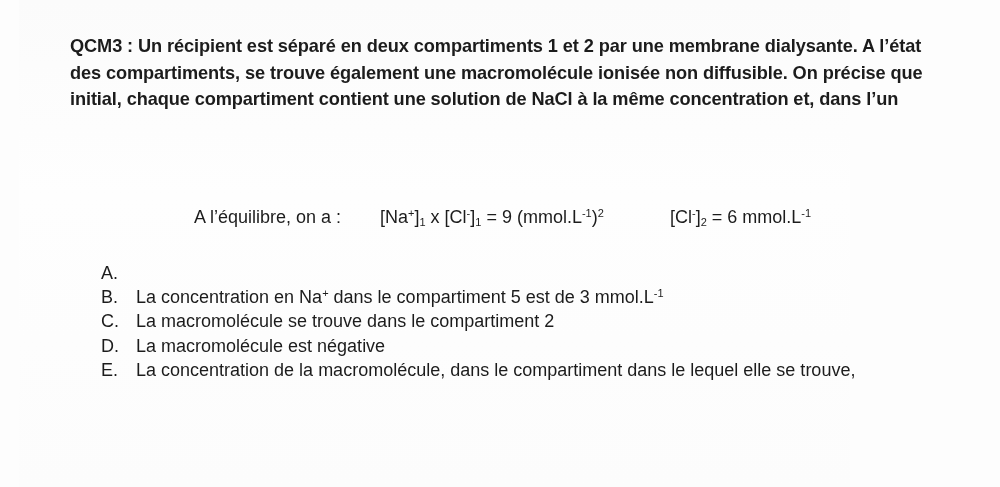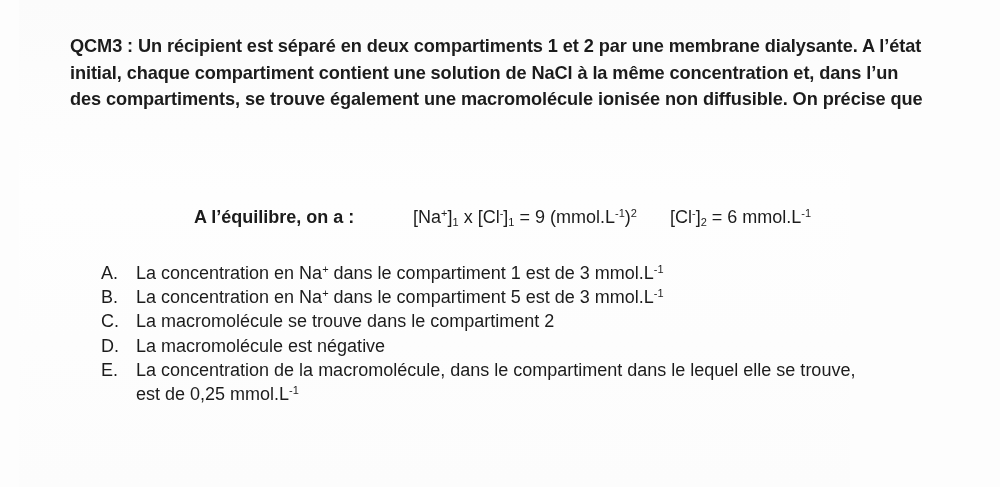--- a/index.html
+++ b/index.html
@@ -34,22 +34,22 @@
     }
     .qline { display: block; white-space: nowrap; }
     .equilibrium {
       position: absolute;
       left: 175px;
       top: 205px;
       font-size: 18px;
       line-height: 24px;
       white-space: nowrap;
     }
-    .eq-label { display: inline-block; width: 186px; font-weight: bold; }
-    .eq1 { display: inline-block; width: 290px; text-align: center; }
+    .eq-label { display: inline-block; width: 186px; }
+    .eq1 { display: inline-block; width: 290px; }
     .eq2 { display: inline-block; }
     sup, sub { font-size: 11px; line-height: 0; }
     sup { vertical-align: 6px; }
     sub { vertical-align: -3px; }
     .options {
       position: absolute;
       left: 82px;
       top: 261px;
       font-size: 18px;
       line-height: 24.2px;
@@ -59,47 +59,45 @@
     .opt-text { white-space: nowrap; }
     .opt-cont { display: block; }
   </style>
 </head>
 <body>
 
 <div class="page">
 
   <div class="question">
     <span class="qline"><span>QCM3 :</span><span> Un récipient est séparé en deux compartiments 1 et 2 par une membrane dialysante. A l’état</span></span>
+    <span class="qline">des compartiments, se trouve également une macromolécule ionisée non diffusible. On précise que</span>
     <span class="qline">initial, chaque compartiment contient une solution de NaCl à la même concentration et, dans l’un</span>
-    <span class="qline">des compartiments, se trouve également une macromolécule ionisée non diffusible. On précise que</span>
   </div>
 
   <div class="equilibrium">
     <span class="eq-label">A l’équilibre, on a :</span><span class="eq1"><span>[Na</span><sup>+</sup><span>]</span><sub>1</sub><span> x </span><span>[Cl</span><sup>-</sup><span>]</span><sub>1</sub><span> = 9 (mmol.L</span><sup>-1</sup><span>)</span><sup>2</sup></span><span class="eq2"><span>[Cl</span><sup>-</sup><span>]</span><sub>2</sub><span> = 6 mmol.L</span><sup>-1</sup></span>
   </div>
 
   <div class="options">
     <div class="option">
       <span class="opt-letter">A.</span>
-      <span class="opt-text"><span>La concentration en Na</span><sup>+</sup><span> dans le compartiment 1 est de 3 mmol.L</span><sup>-1</sup></span>
     </div>
     <div class="option">
       <span class="opt-letter">B.</span>
       <span class="opt-text"><span>La concentration en Na</span><sup>+</sup><span> dans le compartiment 5 est de 3 mmol.L</span><sup>-1</sup></span>
     </div>
     <div class="option">
       <span class="opt-letter">C.</span>
       <span class="opt-text">La macromolécule se trouve dans le compartiment 2</span>
     </div>
     <div class="option">
       <span class="opt-letter">D.</span>
       <span class="opt-text">La macromolécule est négative</span>
     </div>
     <div class="option">
       <span class="opt-letter">E.</span>
       <span class="opt-text">
         <span class="opt-cont">La concentration de la macromolécule, dans le compartiment dans le lequel elle se trouve,</span>
-        <span class="opt-cont"><span>est de 0,25 mmol.L</span><sup>-1</sup></span>
       </span>
     </div>
   </div>
 
 </div>
 
 </body></html>

